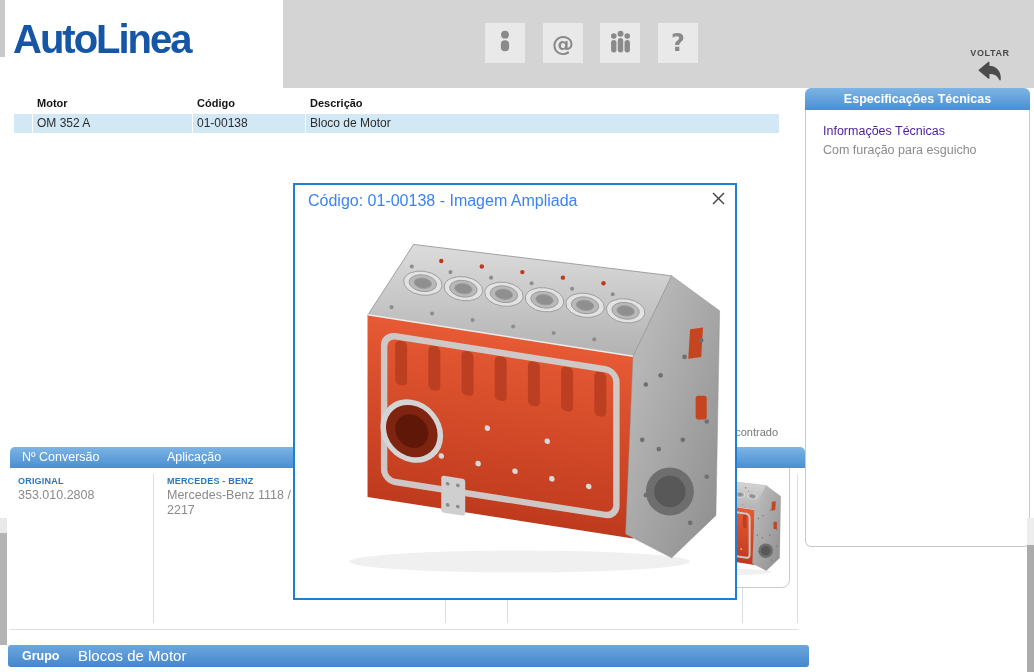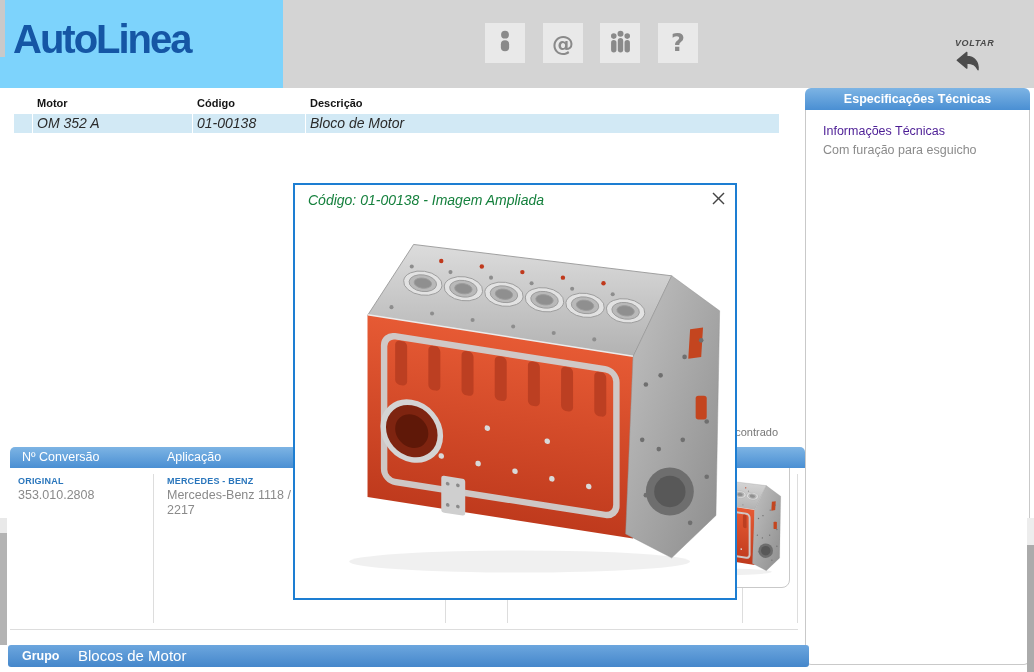--- a/index.html
+++ b/index.html
@@ -2,41 +2,41 @@
 <html><head>
 <meta charset="utf-8">
 <style>
   html,body{margin:0;padding:0;background:#fff;}
   #app{position:relative;width:1034px;height:672px;overflow:hidden;background:#fff;
        font-family:"Liberation Sans",sans-serif;-webkit-font-smoothing:antialiased;}
   #app *{box-sizing:border-box;}
 
   
   .header{position:absolute;left:0;top:0;width:1034px;height:88px;background:#d4d4d4;}
-  .logo-box{position:absolute;left:0;top:0;width:283px;height:88px;background:#7dd3fc;}
+  .logo-box{position:absolute;left:0;top:0;width:283px;height:88px;background:#ffffff;}
   .corner-strip{position:absolute;left:0;top:0;width:5px;height:57px;background:#c9c9c9;}
   .logo{position:absolute;left:13px;top:17px;font-size:40px;font-weight:bold;
         color:#1556a5;letter-spacing:-2px;}
   .hbtn{position:absolute;top:23px;width:40px;height:40px;background:#e9e9e9;
         display:flex;align-items:center;justify-content:center;color:#8a8a8a;cursor:pointer;}
   .hbtn.glyph{font-size:22px;font-weight:bold;font-family:"DejaVu Sans",sans-serif;}
-  .voltar{position:absolute;left:955px;top:38px;width:70px;text-align:left;cursor:pointer;font-style:italic;}
+  .voltar{position:absolute;left:955px;top:48px;width:70px;text-align:center;cursor:pointer;}
   .voltar-label{font-size:9px;font-weight:bold;color:#4a4a4a;letter-spacing:.6px;}
   .voltar-icon{margin-top:2px;}
 
   
   .thead span{position:absolute;top:97px;font-size:11px;font-weight:bold;color:#141414;}
   .col-motor{left:37px;} .col-codigo{left:197px;} .col-desc{left:310px;}
   .prow{position:absolute;left:14px;top:114px;width:766px;height:19px;background:#d2e9f5;
-        display:flex;font-size:14px;color:#2b2b2b;cursor:pointer;font-style:italic;}
+        display:flex;font-size:12px;color:#2b2b2b;cursor:pointer;}
   .prow .c{border-right:1px solid #fff;line-height:19px;padding-left:4px;overflow:hidden;white-space:nowrap;}
   .c0{width:19px;padding-left:0;} .c1{width:160px;} .c2{width:113px;} .c3{flex:1;border-right:none;}
 
   
-  .spec-panel{position:absolute;left:805px;top:88px;width:225px;height:577px;}
+  .spec-panel{position:absolute;left:805px;top:88px;width:225px;height:459px;}
   .spec-header{height:22px;border-radius:6px 6px 0 0;background:linear-gradient(#7db4e4,#4a8fd3);
                color:#fff;font-size:12.5px;font-weight:bold;text-align:center;line-height:22px;}
   .spec-body{position:absolute;top:22px;left:0;right:0;bottom:0;background:#fff;
              border:1px solid #c9c9c9;border-top:none;border-radius:0 0 6px 6px;}
   .spec-link{position:absolute;left:17px;top:14px;font-size:12.5px;color:#4c1d95;cursor:pointer;}
   .spec-note{position:absolute;left:17px;top:33px;font-size:12.5px;color:#8b8b8b;}
 
   
   .results-note{position:absolute;left:560px;top:426px;width:218px;text-align:right;
                 font-size:11px;color:#777;z-index:1;}
@@ -52,21 +52,21 @@
   .lbl{position:absolute;top:8px;font-size:9px;font-weight:bold;color:#2a76bc;letter-spacing:.2px;}
   .val{position:absolute;font-size:12.5px;color:#8a8a8a;line-height:15px;}
 
   
   .thumb-card{position:absolute;left:648px;top:455px;width:142px;height:133px;background:#fff;
               border:1px solid #c9c9c9;border-radius:8px;z-index:2;overflow:hidden;cursor:pointer;}
 
   
   .modal{position:absolute;left:293px;top:183px;width:444px;height:417px;background:#fff;
          border:2px solid #1d7ed2;z-index:10;}
-  .modal-title{position:absolute;left:13px;top:7px;font-size:14px;color:#15803d;font-style:italic;}
+  .modal-title{position:absolute;left:13px;top:7px;font-size:16px;color:#3b82f6;}
   .modal-close{position:absolute;right:8px;top:6px;width:18px;height:18px;display:flex;
                align-items:center;justify-content:center;cursor:pointer;}
   .modal-img{position:absolute;left:8px;top:32px;}
 
   
   .footer-bar{position:absolute;left:8px;top:645px;width:801px;height:22px;border-radius:3px;
               background:linear-gradient(#6ca6de,#4587cb);color:#fff;line-height:22px;z-index:4;}
   .footer-bar .g{position:absolute;left:14px;font-size:12.5px;font-weight:bold;}
   .footer-bar .gv{position:absolute;left:70px;font-size:15px;}
 

